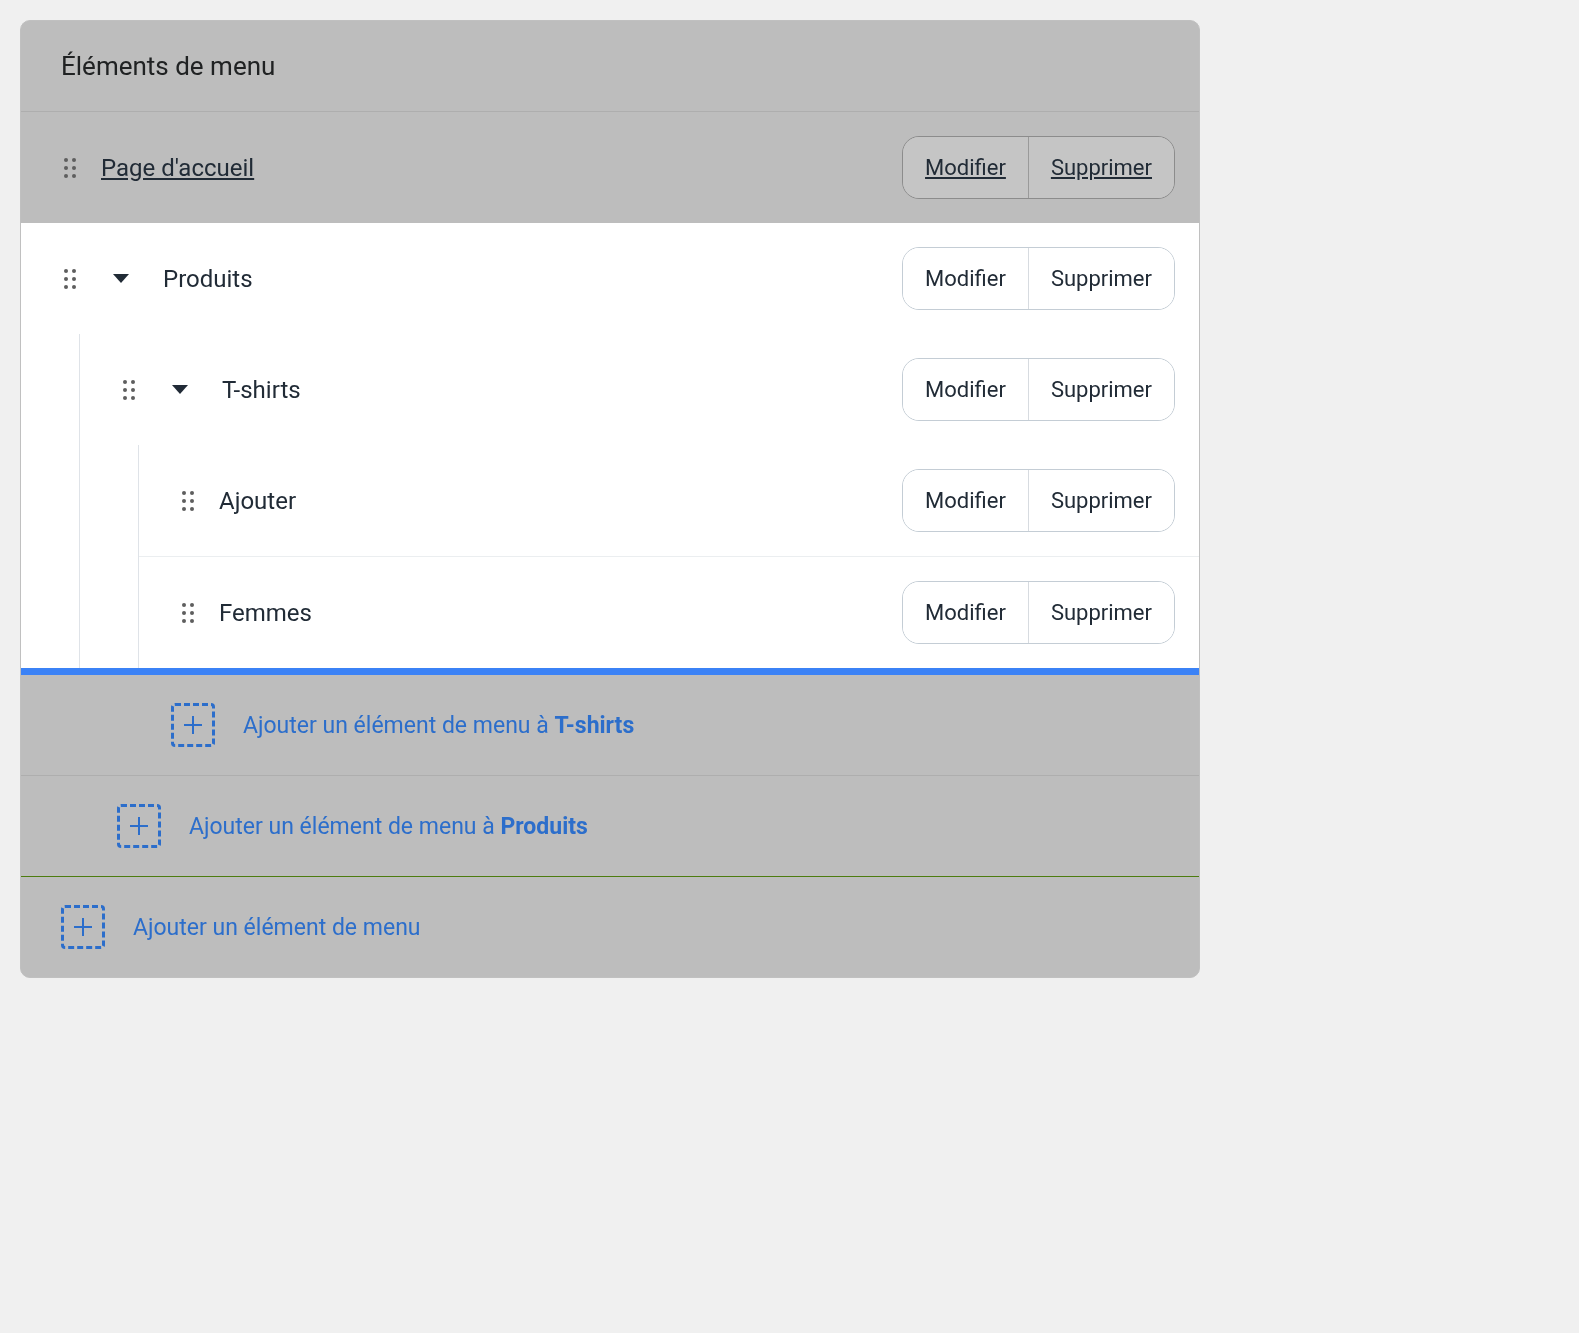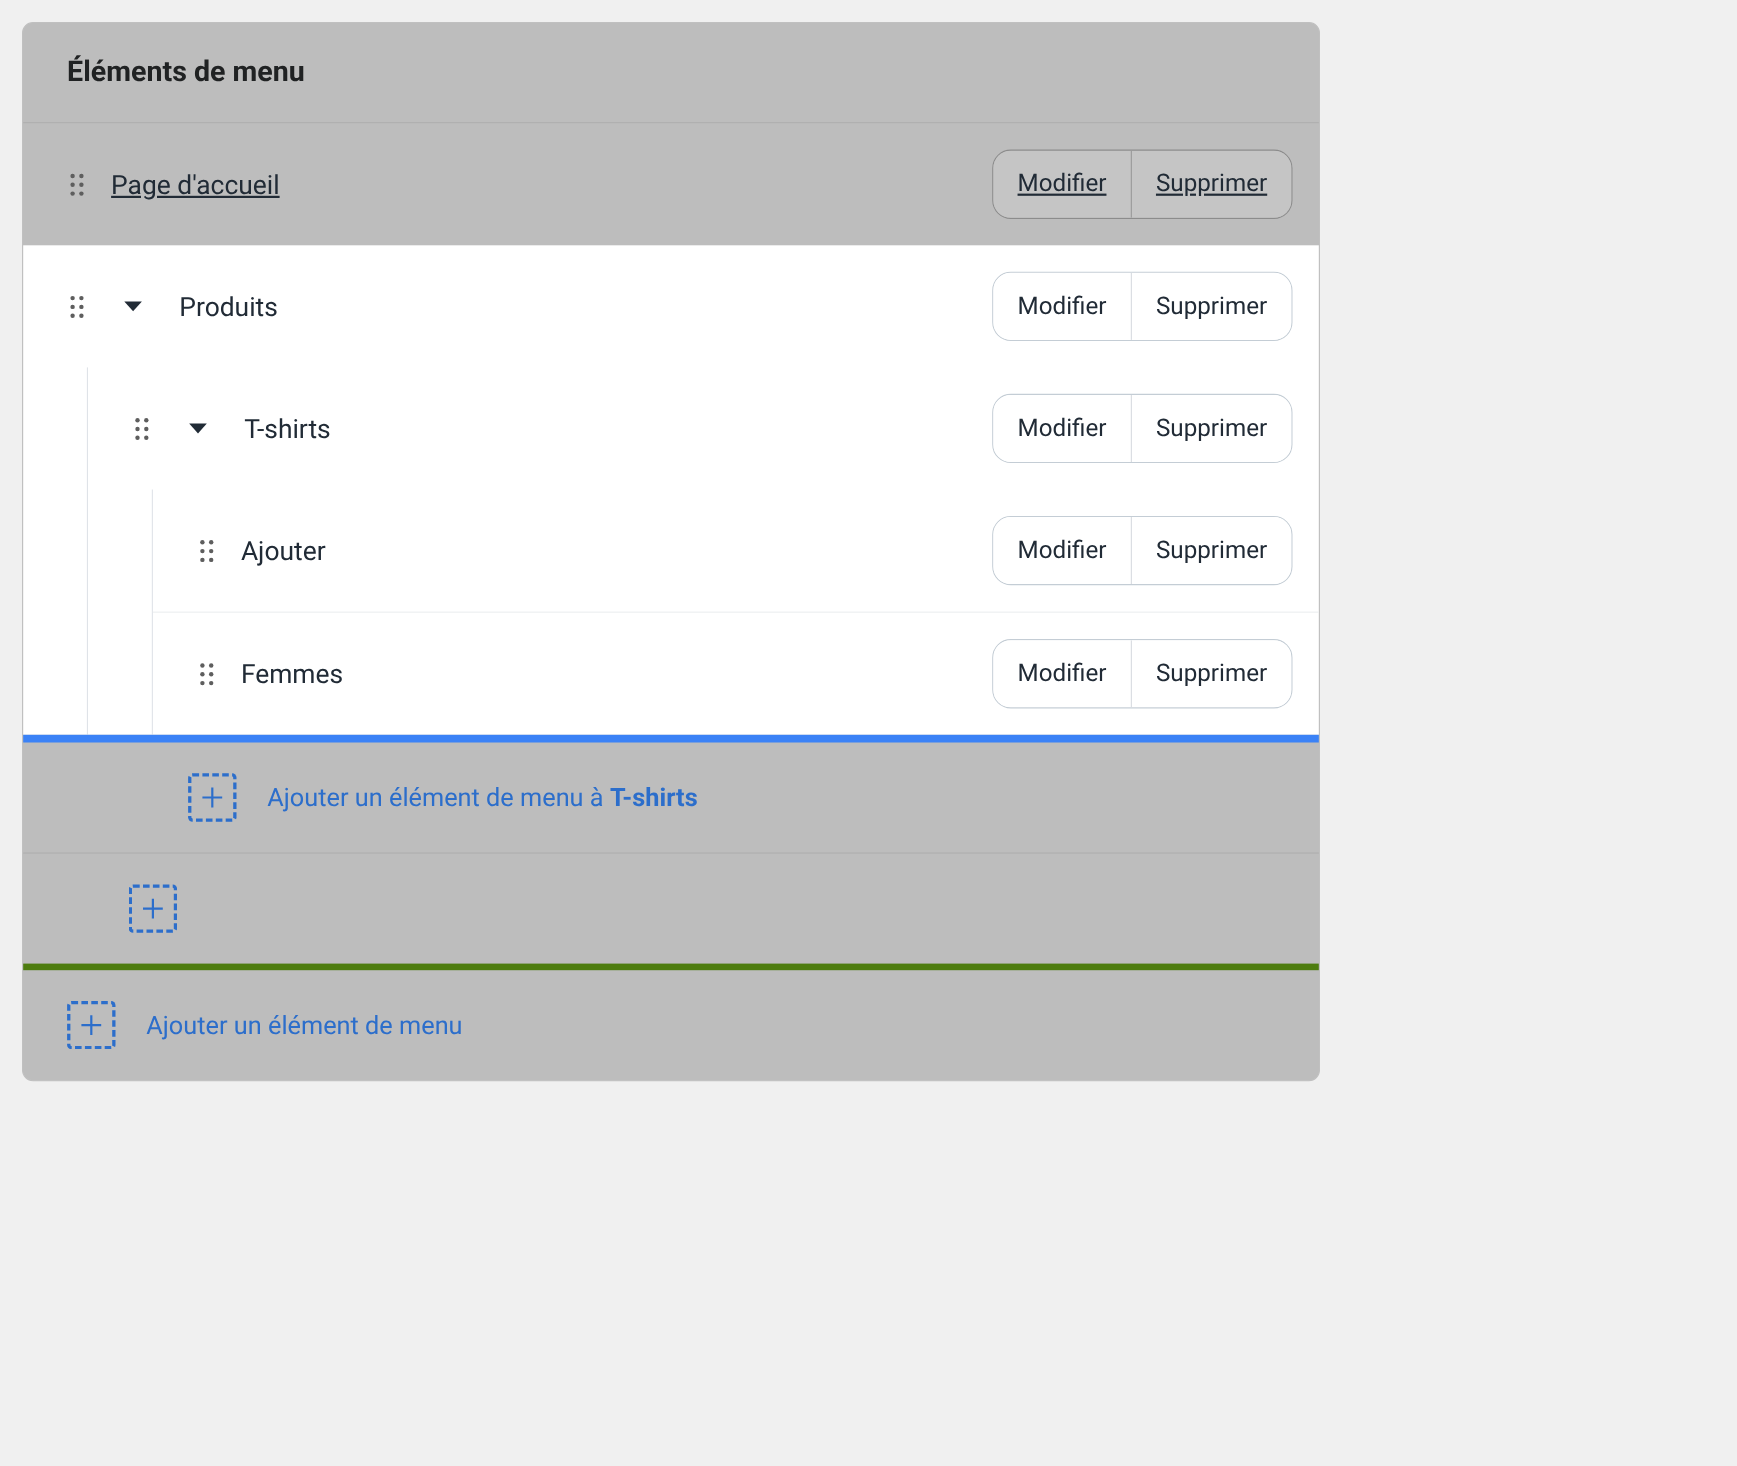--- a/index.html
+++ b/index.html
@@ -23,21 +23,21 @@
     inset:0;
     pointer-events:none;
     border-radius:10px;
   }
   .panel-header {
     padding: 30px 40px 30px 40px;
     border-bottom: 1px solid #aeaeae;
   }
   .panel-title {
     font-size: 26px;
-    font-weight: 700;
+    font-weight: 400;
     color: #202223;
   }
   .row {
     display: flex;
     align-items: center;
     justify-content: space-between;
     padding: 24px 24px 24px 40px;
     position: relative;
   }
   .row-left {
@@ -99,21 +99,21 @@
 
   .add-row {
     display:flex;
     align-items:center;
     gap:28px;
     padding: 28px 24px 28px 0;
     cursor:pointer;
   }
   .add-row.level-2 { padding-left: 150px; border-top:7px solid #3b82f6;}
   .add-row.level-1 { padding-left: 96px; border-top:1px solid #aeaeae;}
-  .add-row.level-0 { padding-left: 40px; border-top:6px solid #4d7c0f;}
+  .add-row.level-0 { padding-left: 40px; border-top:1px solid #4d7c0f;}
   .add-icon {
     width:44px;
     height:44px;
     border:3px dashed #2c6ecb;
     border-radius:4px;
     display:flex;
     align-items:center;
     justify-content:center;
   }
   .add-icon svg{display:block;}
@@ -273,20 +273,23 @@
       <span>Ajouter un élément de menu à </span><b>T-shirts</b>
     </span>
   </div>
 
   <div class="add-row level-1">
     <span class="add-icon">
       <svg width="20" height="20" viewBox="0 0 20 20">
           <path d="M9 1h2v18H9zM1 9h18v2H1z" fill="#2c6ecb"></path>
         </svg>
     </span>
+    <span class="add-text">
+      <span>Ajouter un élément de menu à </span><b>Produits</b>
+    </span>
   </div>
 
   <div class="add-row level-0">
     <span class="add-icon">
       <svg width="20" height="20" viewBox="0 0 20 20">
           <path d="M9 1h2v18H9zM1 9h18v2H1z" fill="#2c6ecb"></path>
         </svg>
     </span>
     <span class="add-text">Ajouter un élément de menu</span>
   </div>

